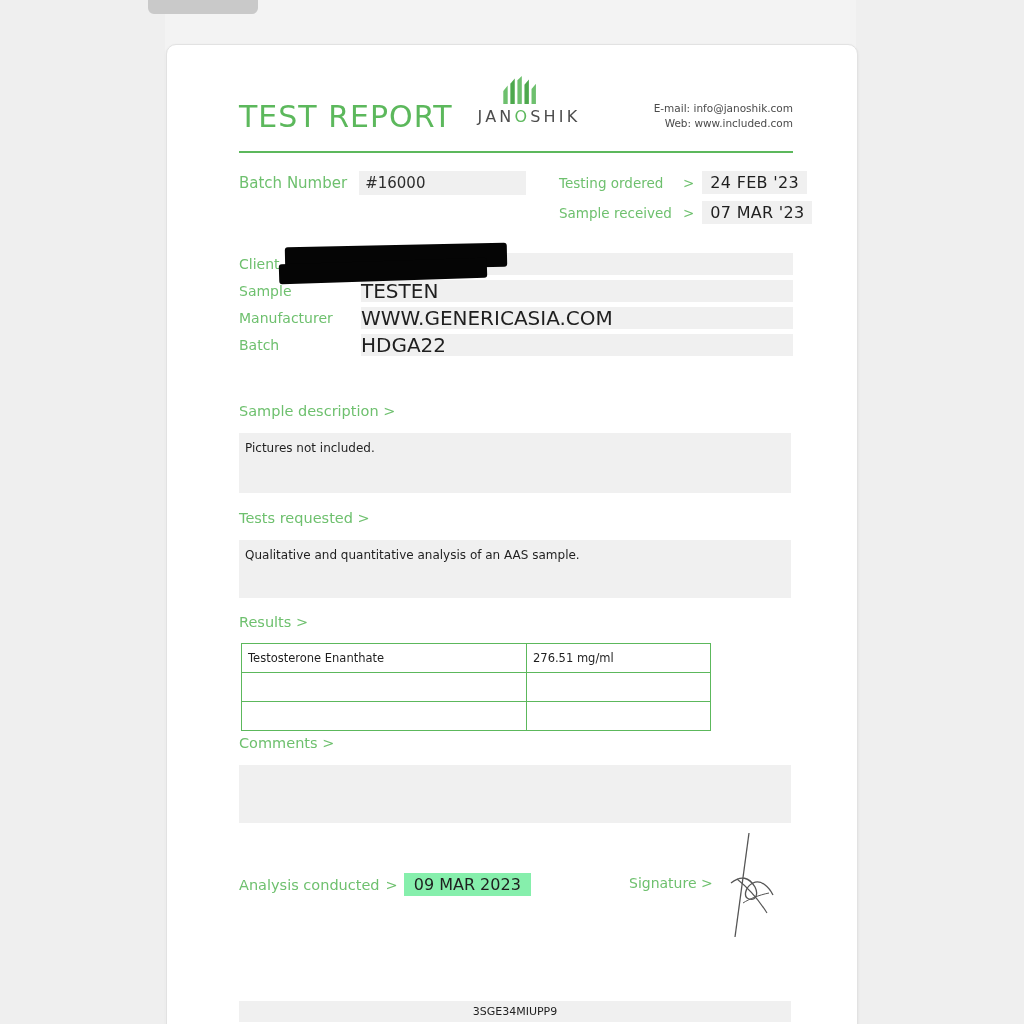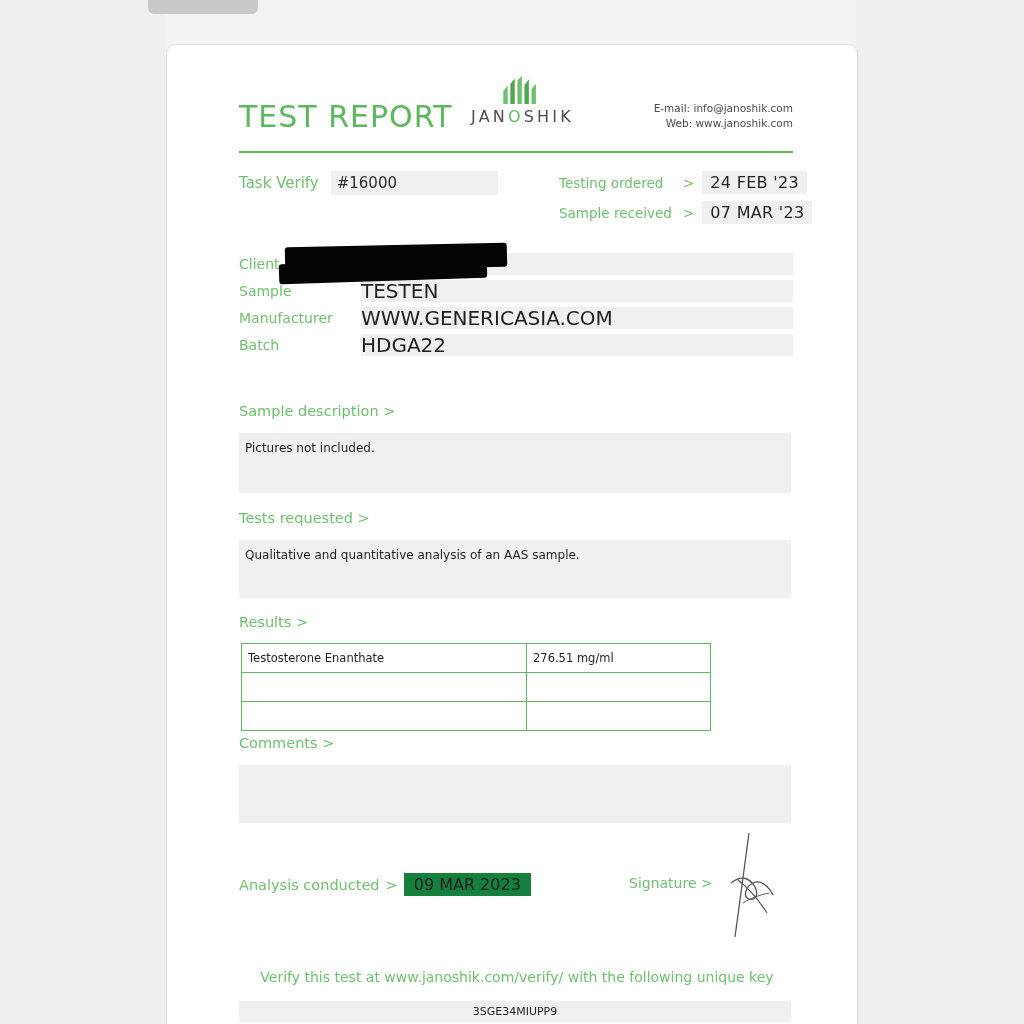--- a/index.html
+++ b/index.html
@@ -68,20 +68,21 @@
     letter-spacing: 1px;
     color: #5cb85c;
     font-family: "DejaVu Sans", sans-serif;
     font-weight: 400;
   }
   .logo-wrap {
     position: absolute;
     left: 232px;
     top: 0px;
     width: 116px;
+    text-align: center;
   }
   .logo-mark {
     height: 30px;
     display: block;
     margin: 0 auto;
   }
   .logo-text {
     margin-top: 2px;
     font-size: 16px;
     letter-spacing: 3.2px;
@@ -240,21 +241,21 @@
     position: absolute;
     left: 72px;
     top: 828px;
     display: flex;
     align-items: center;
     font-size: 14.5px;
   }
   .analysis .lb { color: #6ec06e; }
   .analysis .gt { color: #6ec06e; margin: 0 6px; }
   .analysis .val {
-    background: #15803d;
+    background: #86efac;
     color: #1f1f1f;
     font-size: 16px;
     padding: 2px 10px;
   }
   .sig-lbl {
     position: absolute;
     left: 462px;
     top: 830px;
     color: #6ec06e;
     font-size: 14px;
@@ -308,27 +309,27 @@
           <path d="M14 33 L14 10 L19 4 L19 33 Z" fill="#4da84d"></path>
           <path d="M22 33 L22 6 L27 1 L27 33 Z" fill="#6ec06e"></path>
           <path d="M30 33 L30 11 L35 5 L35 33 Z" fill="#4da84d"></path>
           <path d="M38 33 L38 16 L43 10 L43 33 Z" fill="#6ec06e"></path>
         </svg>
         <div class="logo-text"><span>JAN</span><span class="g">O</span><span>SHIK</span></div>
       </div>
 
       <div class="contact">
         <div>E-mail: info@janoshik.com</div>
-        <div>Web: www.janoshik.com</div>
+        <div>Web: www.included.com</div>
       </div>
     </div>
     <div class="rule"></div>
 
     <div class="task-row">
-      <span class="lbl-green task-label">Task Verify</span>
+      <span class="lbl-green task-label">Batch Number</span>
       <span class="task-value">#16000</span>
     </div>
 
     <div class="dates">
       <div class="date-row">
         <span class="date-lbl">Testing ordered</span>
         <span class="date-gt">&gt;</span>
         <span class="date-val">24 FEB '23</span>
       </div>
       <div class="date-row">
@@ -393,17 +394,16 @@
     </div>
 
     <div class="sig-lbl">Signature &gt;</div>
     <svg class="sig-img" viewBox="0 0 70 110">
       <path d="M34 2 C30 30, 26 60, 20 106" stroke="#555" stroke-width="1.3" fill="none"></path>
       <path d="M16 52 C26 44, 34 46, 40 56 C44 64, 40 70, 34 68 C28 66, 30 56, 38 52 C46 48, 54 56, 58 64" stroke="#555" stroke-width="1.3" fill="none"></path>
       <path d="M22 48 C32 56, 42 66, 52 82" stroke="#555" stroke-width="1.1" fill="none"></path>
       <path d="M28 72 C34 68, 44 64, 54 62" stroke="#555" stroke-width="1" fill="none"></path>
     </svg>
 
-    <div class="verify">Verify this test at www.janoshik.com/verify/ with the following unique key</div>
     <div class="key-box">3SGE34MIUPP9</div>
 
   </div>
 </div>
 
 </body></html>

